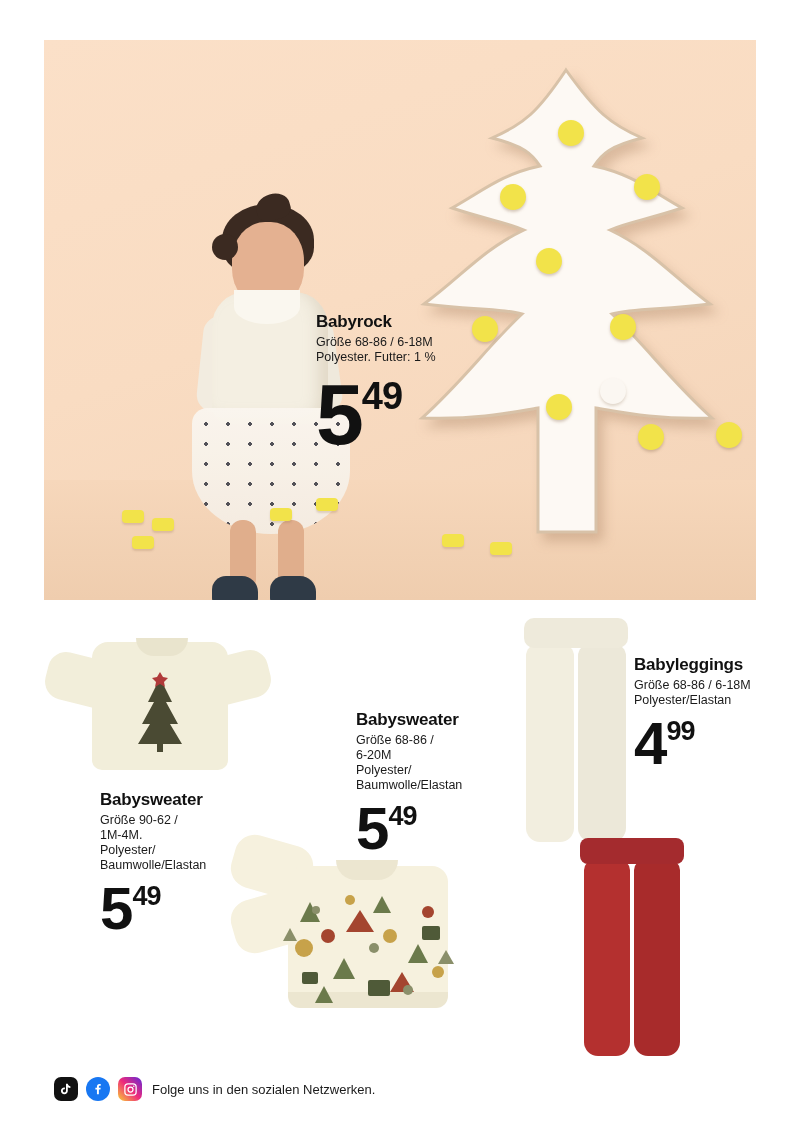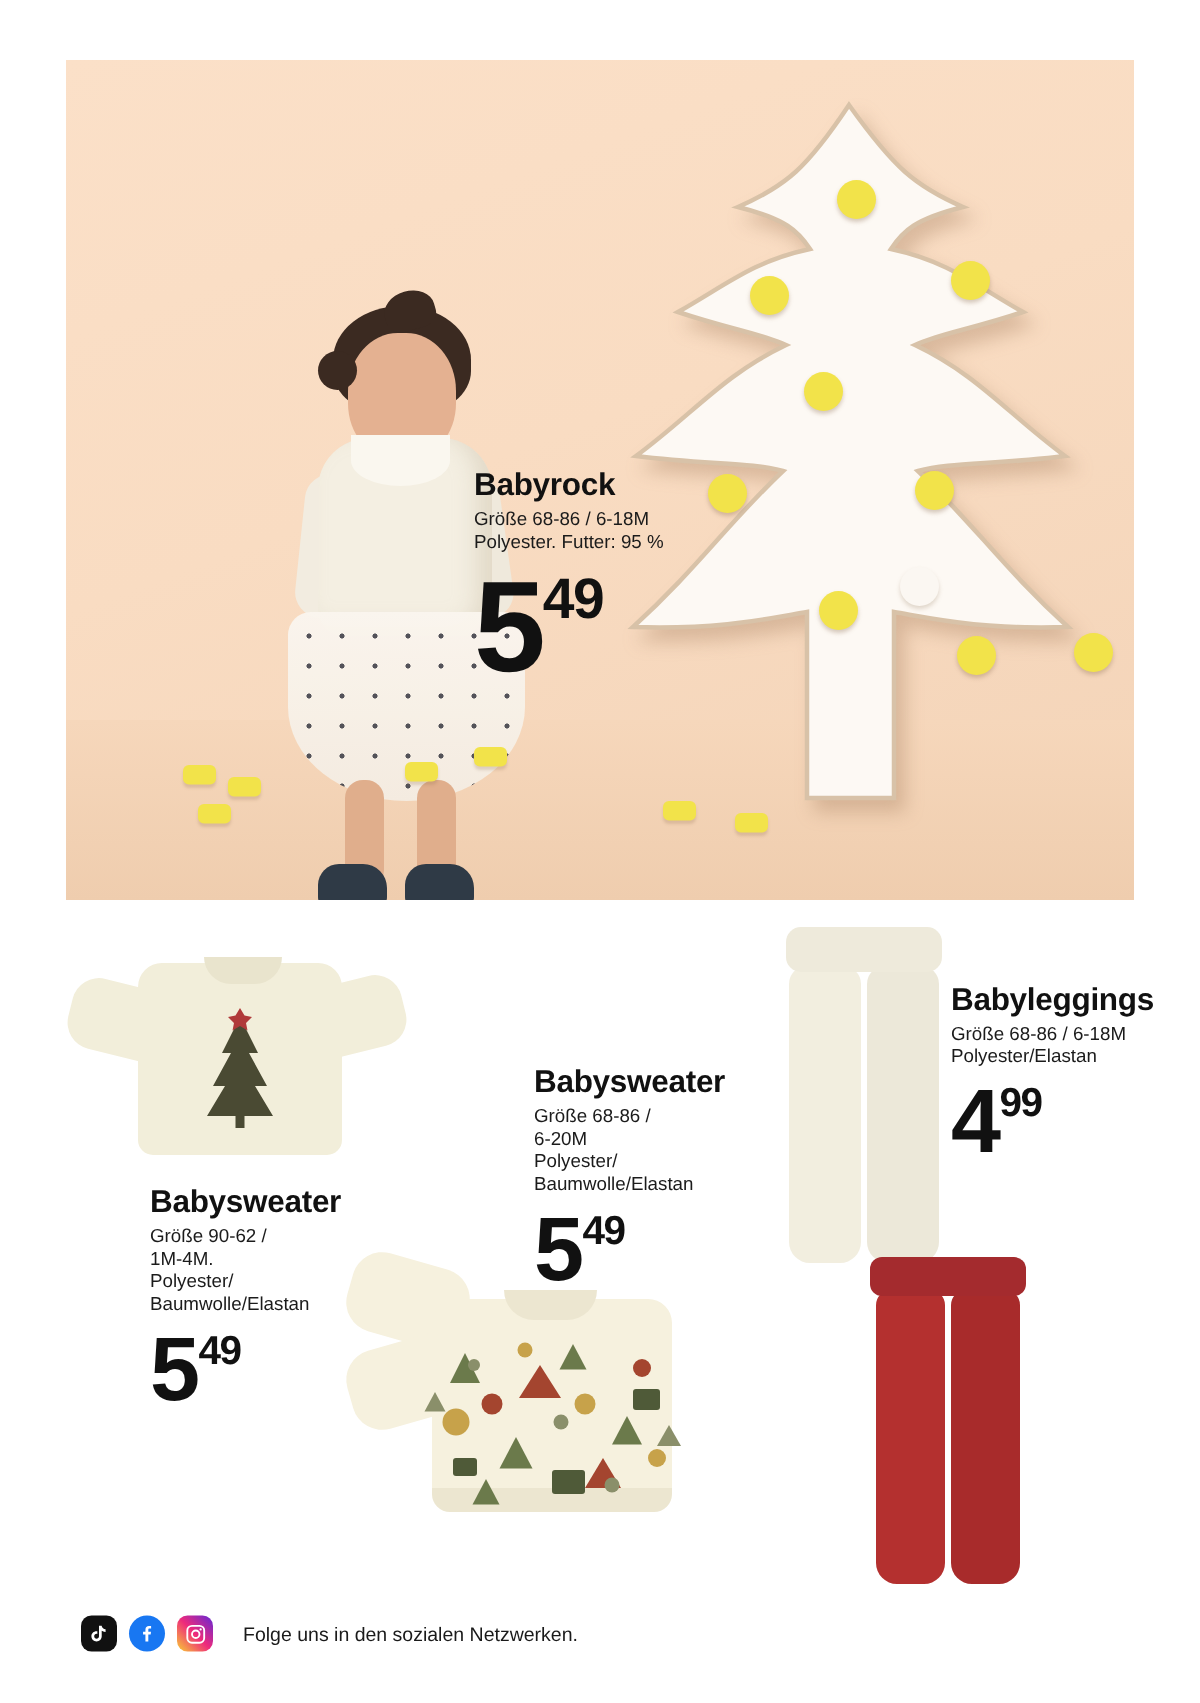--- a/index.html
+++ b/index.html
@@ -165,21 +165,21 @@
   }
 
   
   .hero-copy {
     position: absolute;
     left: 272px;
     top: 272px;
     width: 260px;
   }
   .prod-title {
-    font-size: 21px;
+    font-size: 17px;
     font-weight: bold;
     letter-spacing: -0.2px;
     margin: 0 0 3px 0;
     color: #111;
   }
   .prod-desc {
     font-size: 12.5px;
     line-height: 15px;
     color: #1b1b1b;
     margin: 0;
@@ -278,21 +278,21 @@
     display: flex;
     align-items: center;
     justify-content: center;
   }
   .soc.tiktok { background: #111; }
   .soc.facebook { background: #1877f2; border-radius: 50%; }
   .soc.instagram {
     background: linear-gradient(45deg, #f9ce34, #ee2a7b 50%, #6228d7);
   }
   .follow-text {
-    margin-left: 12px;
+    margin-left: 2px;
     font-size: 13px;
     color: #1a1a1a;
   }
   .brand {
     position: absolute;
     right: 48px; top: 12px;
     font-size: 31px;
     font-weight: bold;
     letter-spacing: 0.5px;
     color: #0b4ea2;
@@ -349,21 +349,21 @@
   <div class="confetti" style="left:108px; top:478px;"></div>
   <div class="confetti" style="left:88px; top:496px;"></div>
   <div class="confetti" style="left:226px; top:468px;"></div>
   <div class="confetti" style="left:272px; top:458px;"></div>
   <div class="confetti" style="left:398px; top:494px;"></div>
   <div class="confetti" style="left:446px; top:502px;"></div>
 
   <div class="hero-copy">
     <p class="prod-title">Babyrock</p>
     <p class="prod-desc">Größe 68-86 / 6-18M</p>
-    <p class="prod-desc">Polyester. Futter: 95 %</p>
+    <p class="prod-desc">Polyester. Futter: 1 %</p>
     <div class="price">
       <span class="whole">5</span>
       <span class="cents">49</span>
     </div>
   </div>
 </div>
 
 <div class="lower">
 
   <div class="blk sw1">

